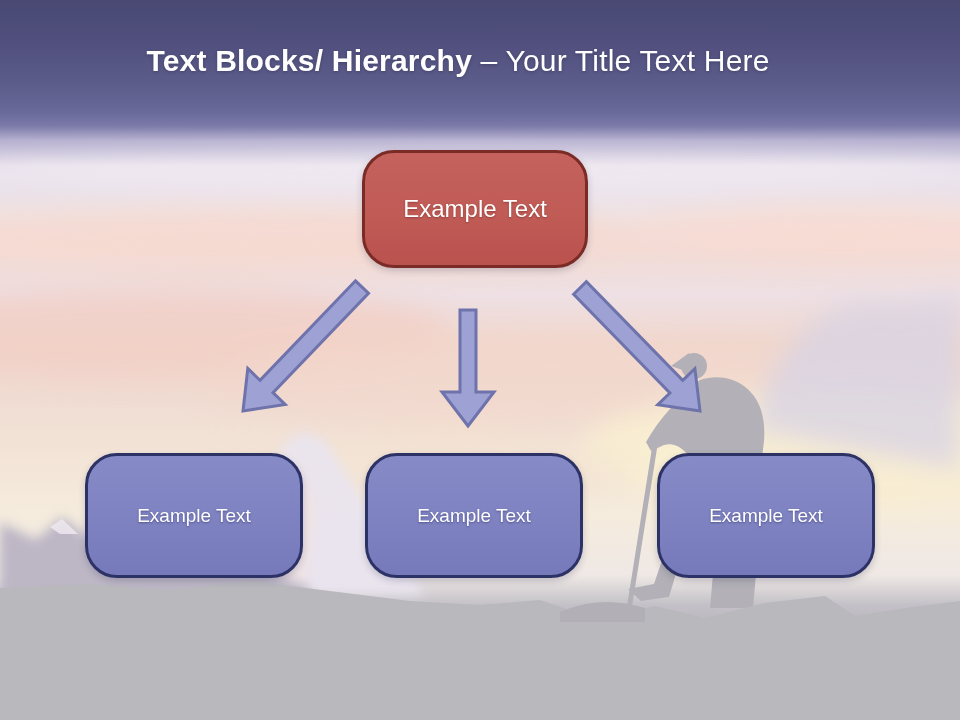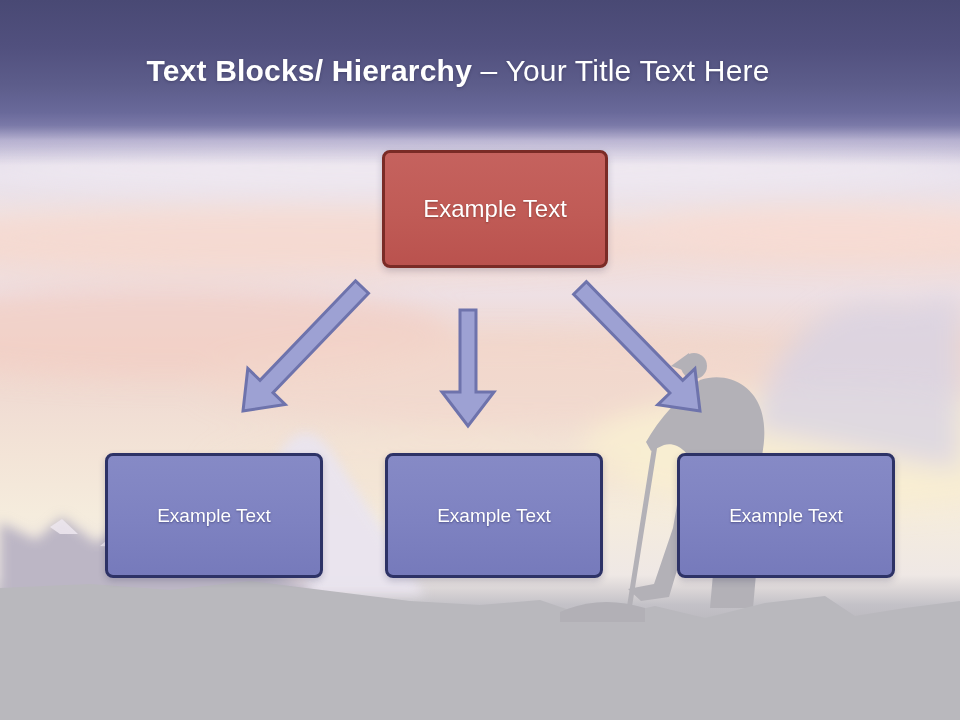--- a/index.html
+++ b/index.html
@@ -42,40 +42,39 @@
       #494974 0%,
       #51507e 28%,
       #5d5d8b 52%,
       #69699a 68%,
       rgba(118,117,165,0.95) 76%,
       rgba(158,153,195,0.55) 85%,
       rgba(221,215,231,0.0) 100%);
   }
 
   .slide-title {
-    position: absolute; left: 0; top: 54px; width: 916px; z-index: 3;
+    position: absolute; left: 0; top: 44px; width: 916px; z-index: 3;
     text-align: center; color: #ffffff;
     font-size: 30px; letter-spacing: 0.2px;
     text-shadow: 0 1px 3px rgba(30,30,60,0.35);
     white-space: pre;
     cursor: default;
   }
   .title-bold { font-weight: 700; }
   .title-regular { font-weight: 400; }
 
   .arrows { position: absolute; inset: 0; z-index: 3; }
 
   
   .box {
     position: absolute; z-index: 4;
     display: flex; align-items: center; justify-content: center;
-    border-radius: 8px;
+    border-radius: 32px;
     color: #ffffff; text-align: center;
     box-shadow: 0 3px 7px rgba(40,40,80,0.22);
-    margin-left: 20px;
   }
   .root-box {
     left: 362px; top: 150px; width: 226px; height: 118px;
     background: linear-gradient(to bottom, #c5625e 0%, #c05b56 55%, #ba524e 100%);
     border: 3px solid #7a2b26;
     font-size: 24px;
     text-shadow: 0 1px 2px rgba(90,30,25,0.45);
   }
   .child-box {
     top: 453px; width: 218px; height: 125px;

